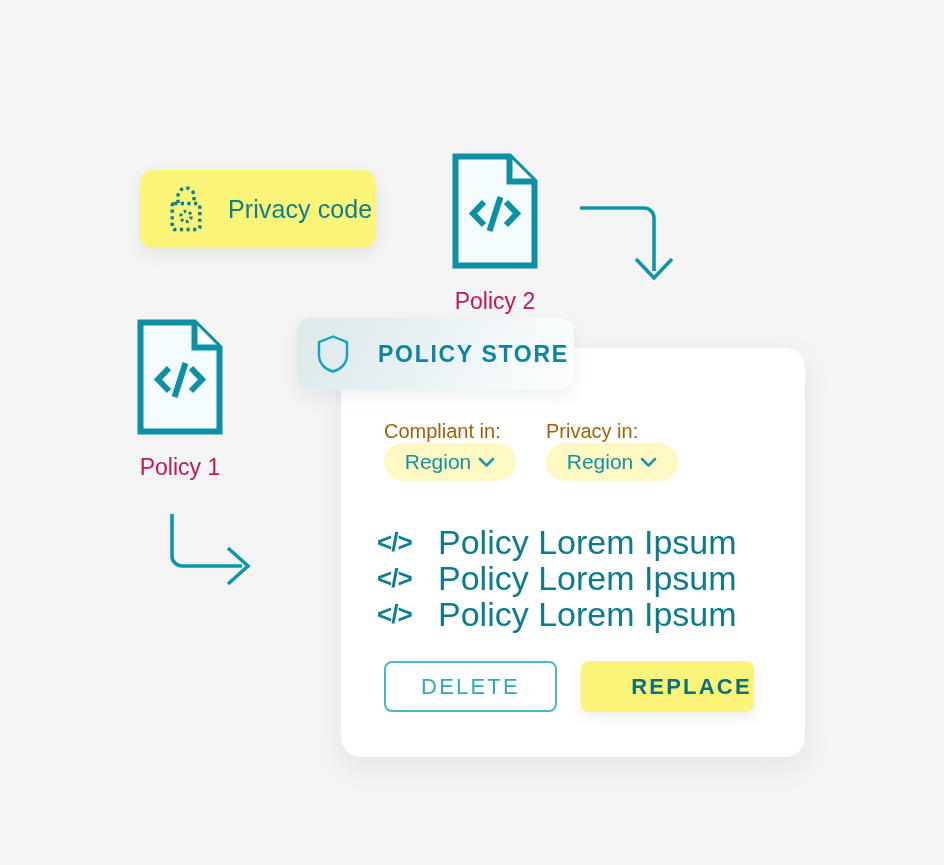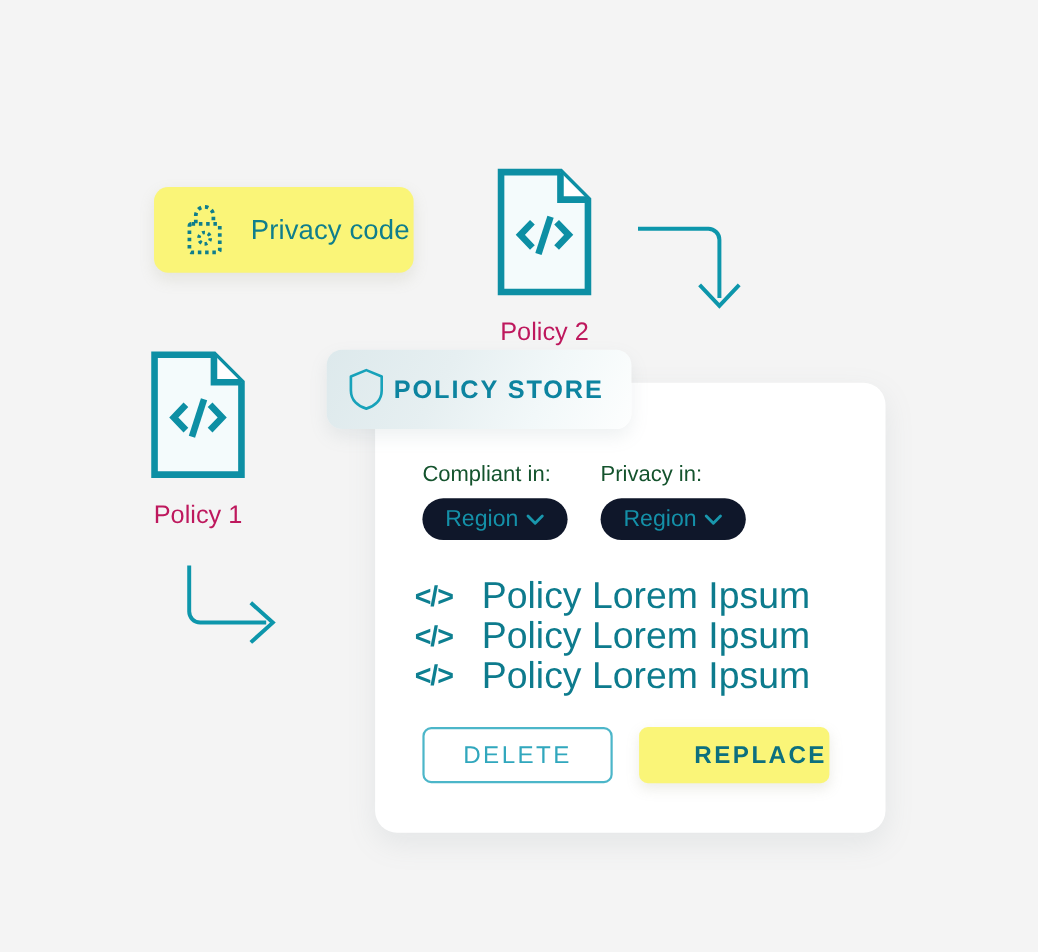--- a/index.html
+++ b/index.html
@@ -103,46 +103,45 @@
     padding-left: 19px;
     box-sizing: border-box;
   }
   .store-tab .shield-icon {
     width: 34px;
     height: 40px;
     flex: 0 0 auto;
     display: block;
   }
   .store-tab .store-title {
-    margin-left: 8px;
+    margin-left: 28px;
     font-size: 23px;
     font-weight: bold;
     letter-spacing: 1.7px;
     color: #0d84a0;
     white-space: nowrap;
   }
 
   
   .field-row {
     position: absolute;
     left: 384px;
     top: 420px;
     display: flex;
   }
   .field-group { width: 162px; }
   .field-label {
     font-size: 20px;
-    color: #14532d;
-    margin-bottom: 10px;
+    color: #a16207;
     white-space: nowrap;
   }
   .dropdown {
     width: 132px;
     height: 38px;
-    background: #0f172a;
+    background: #fef9c3;
     border-radius: 19px;
     display: flex;
     align-items: center;
     justify-content: center;
     gap: 7px;
     cursor: pointer;
   }
   .dropdown .dd-value {
     font-size: 21px;
     color: #1490a8;

